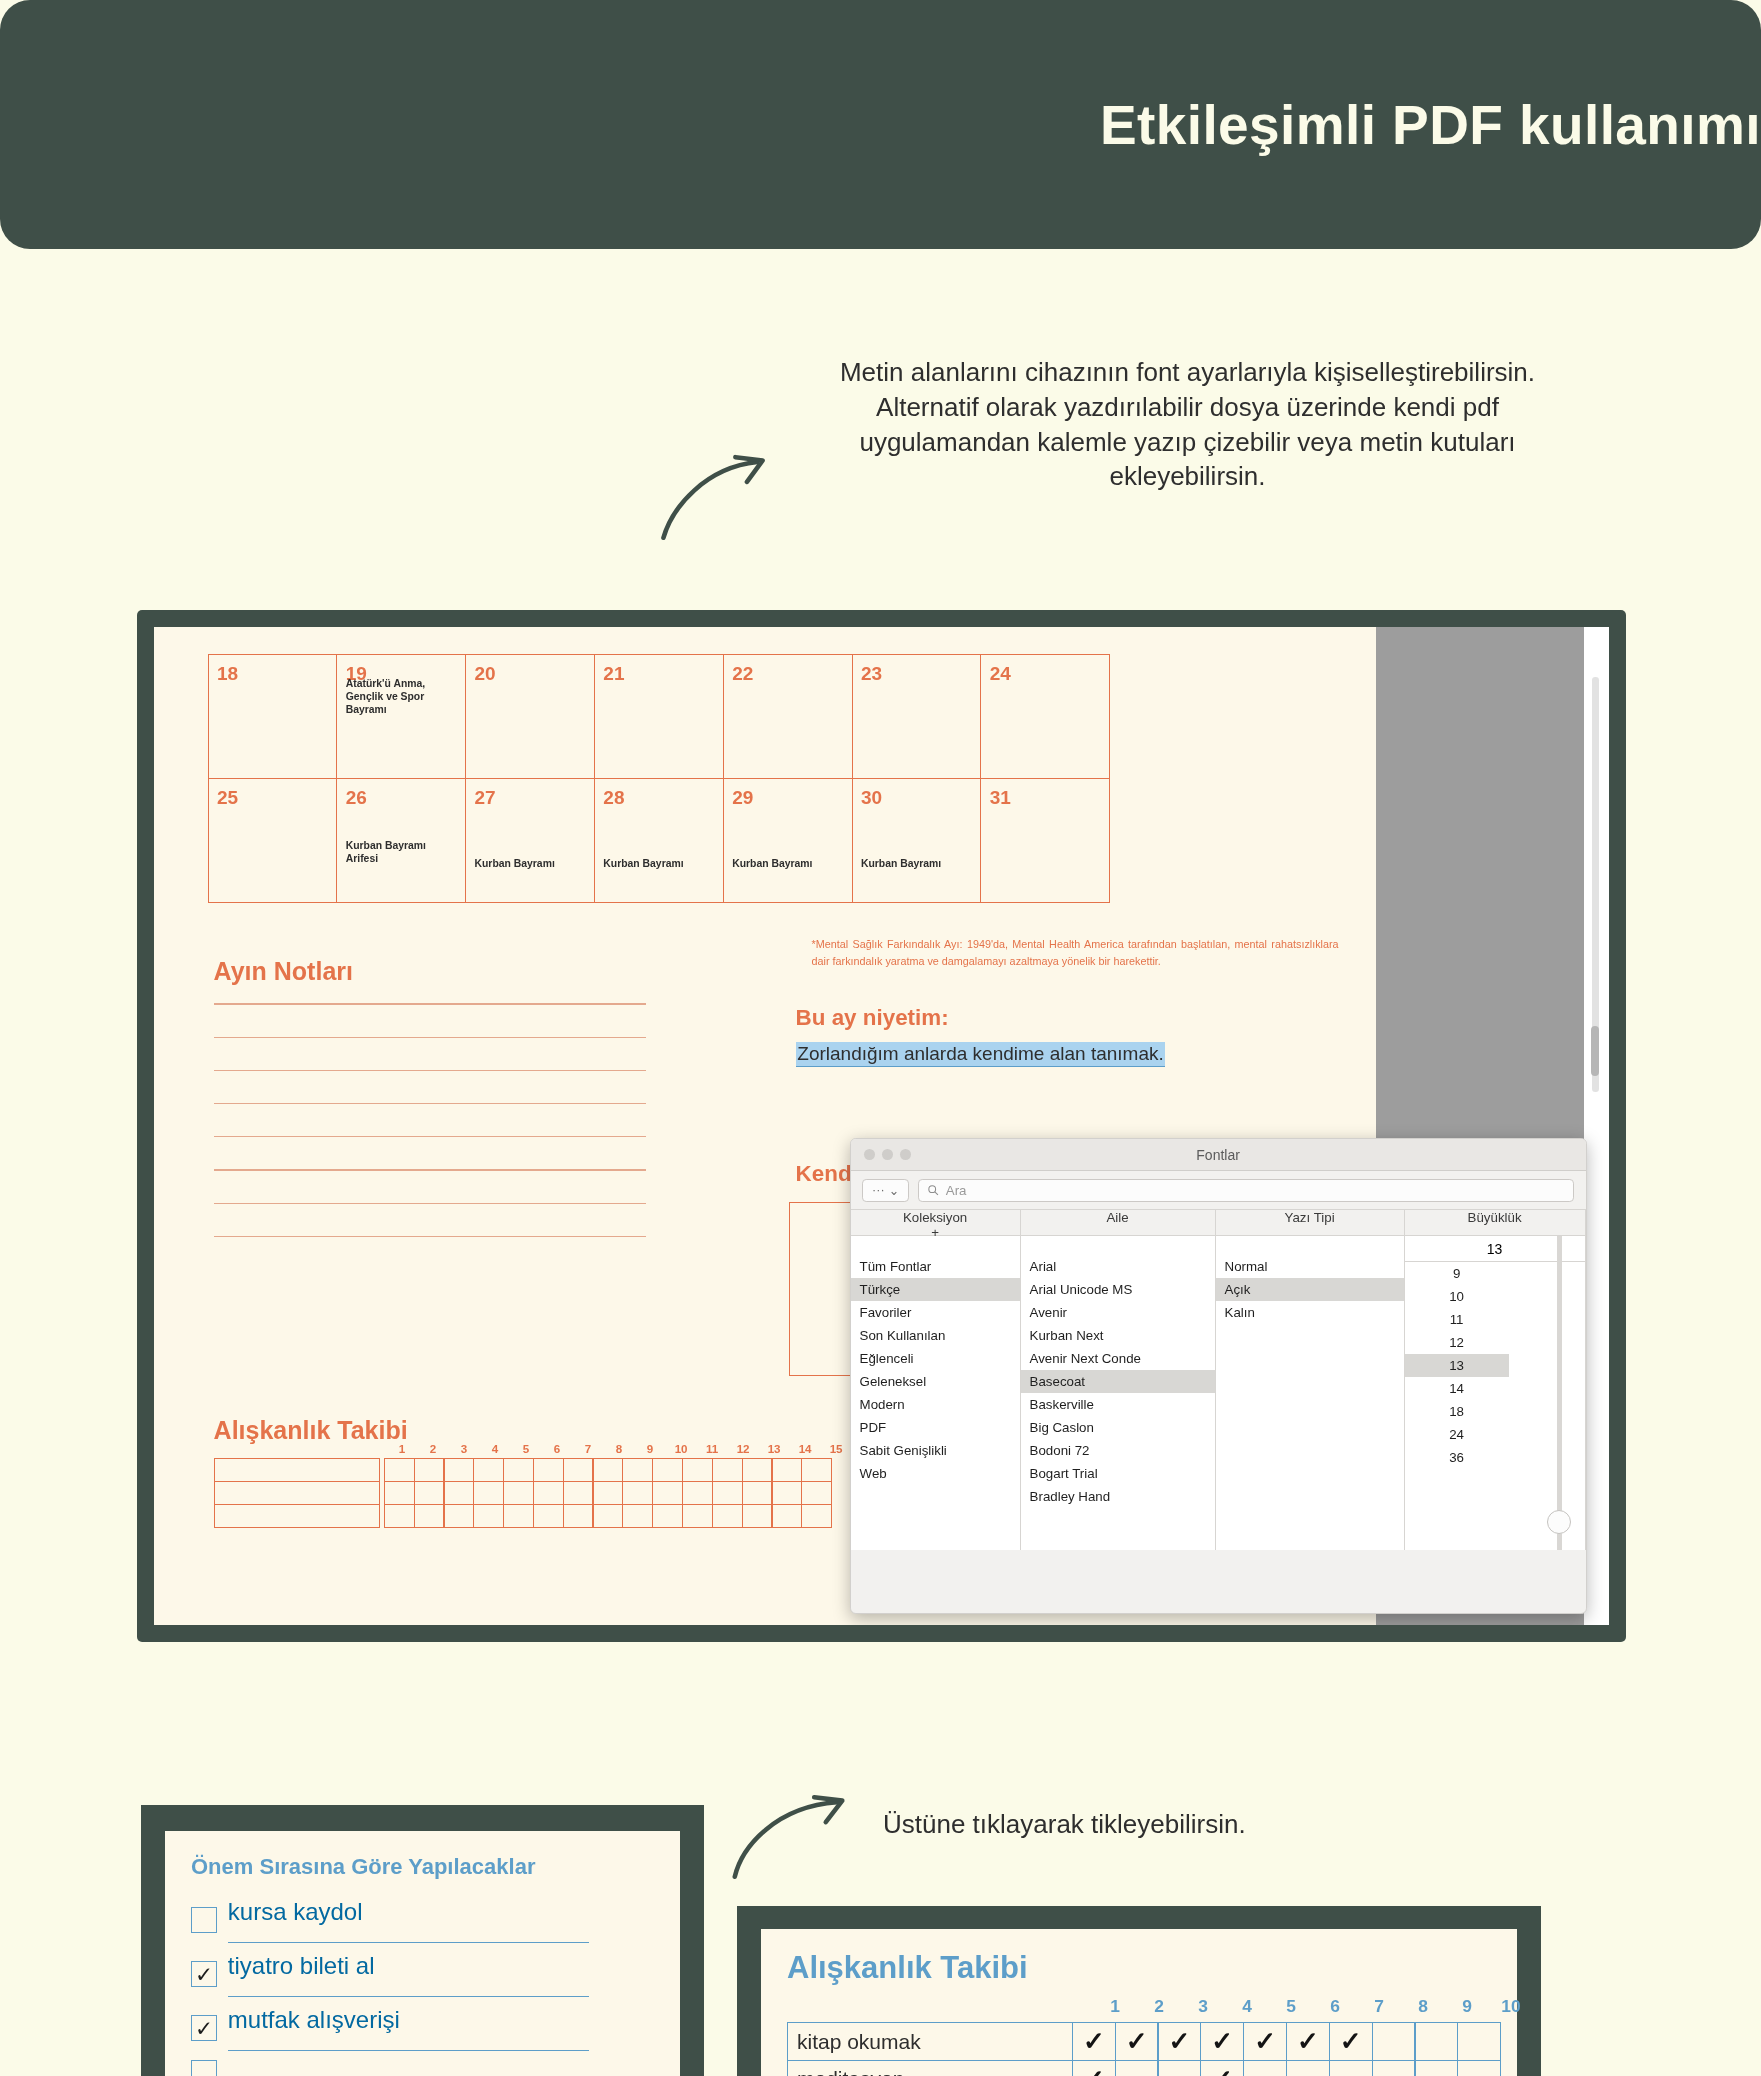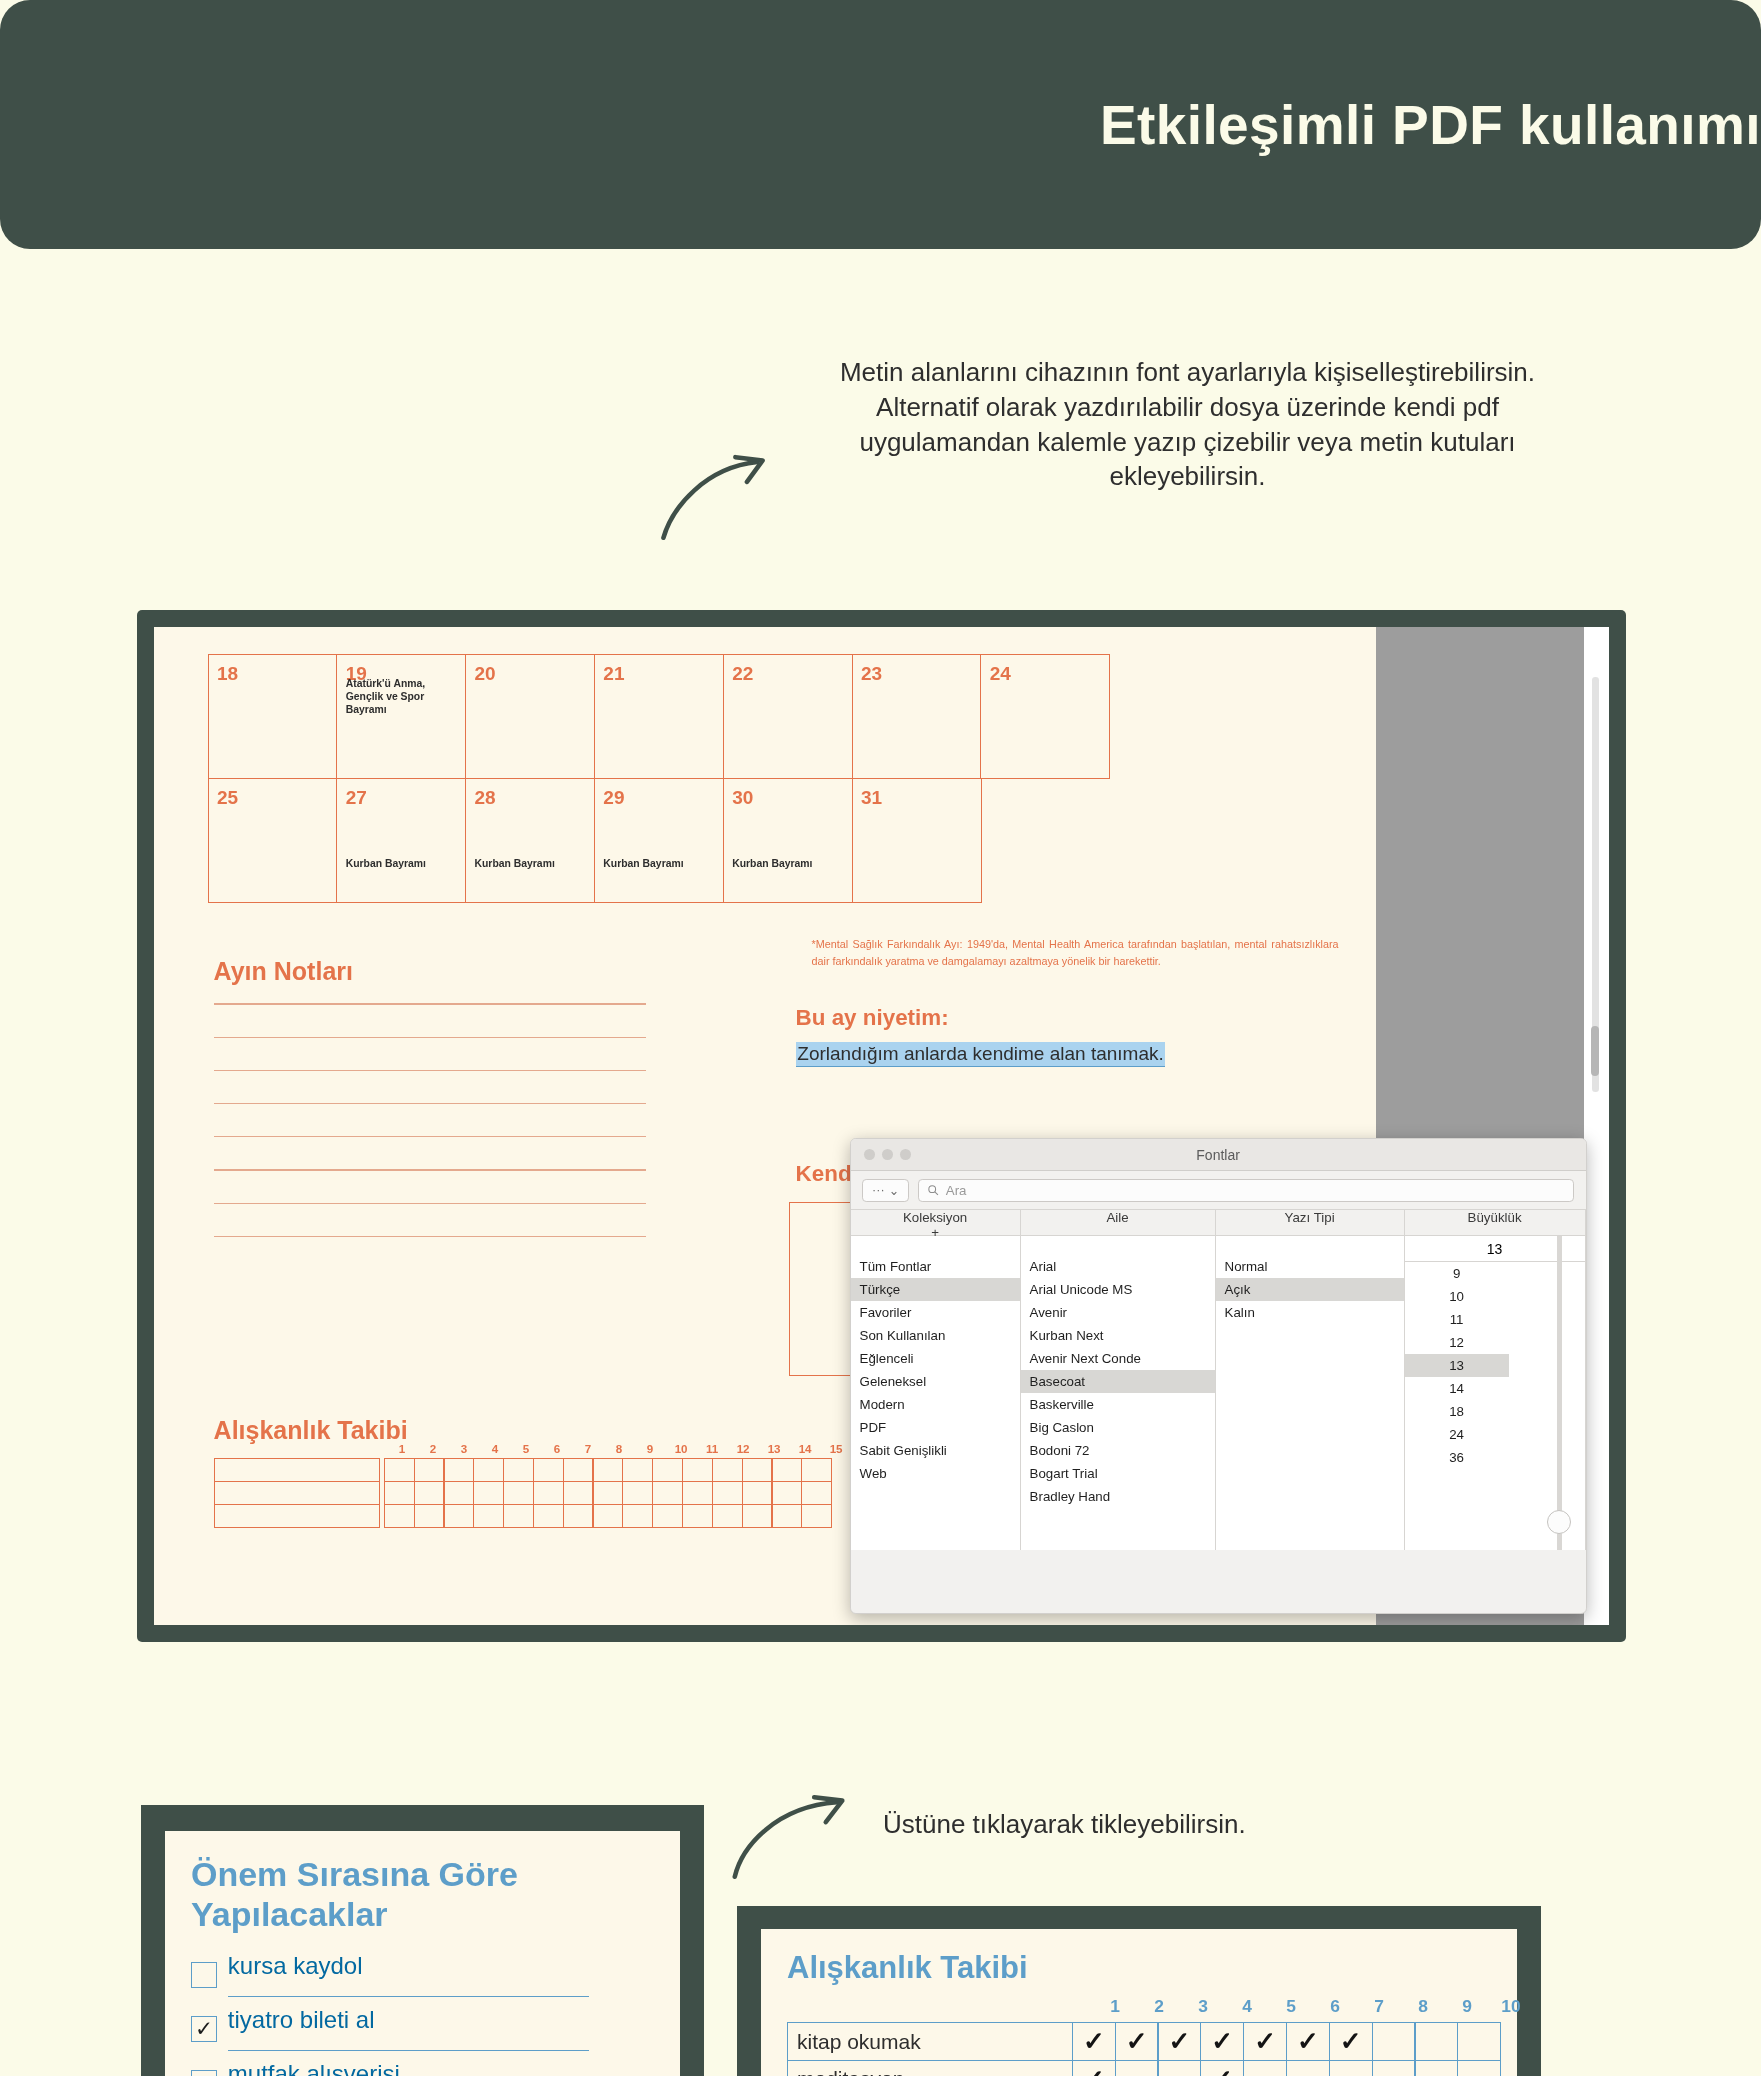--- a/index.html
+++ b/index.html
@@ -350,21 +350,21 @@
     height: 457px;
     background: #3f4f48;
     padding: 26px 24px;
   }
   .todo-card {
     width: 100%; height: 100%;
     background: #fdf8e9;
   }
   .todo-title {
     padding: 23px 0 0 26px;
-    font-size: 34px;
+    font-size: 22px;
     font-weight: 700;
     color: #5d9ec9;
     line-height: 1.18;
   }
   .todo-list { margin: 18px 0 0 26px; }
   .todo-row {
     display: flex;
     align-items: center;
     margin-bottom: 9px;
   }
@@ -498,20 +498,24 @@
         </div>
         <div class="cal-cell">
           <div class="cal-num">24</div>
           <div class="cal-ev"></div>
         </div>
       </div>
       <div class="cal-row">
         <div class="cal-cell">
           <div class="cal-num">25</div>
           <div class="cal-ev"></div>
+        </div>
+        <div class="cal-cell">
+          <div class="cal-num">26</div>
+          <div class="cal-ev" style="bottom:37px">Kurban Bayramı Arifesi</div>
         </div>
         <div class="cal-cell">
           <div class="cal-num">27</div>
           <div class="cal-ev single">Kurban Bayramı</div>
         </div>
         <div class="cal-cell">
           <div class="cal-num">28</div>
           <div class="cal-ev single">Kurban Bayramı</div>
         </div>
         <div class="cal-cell">

